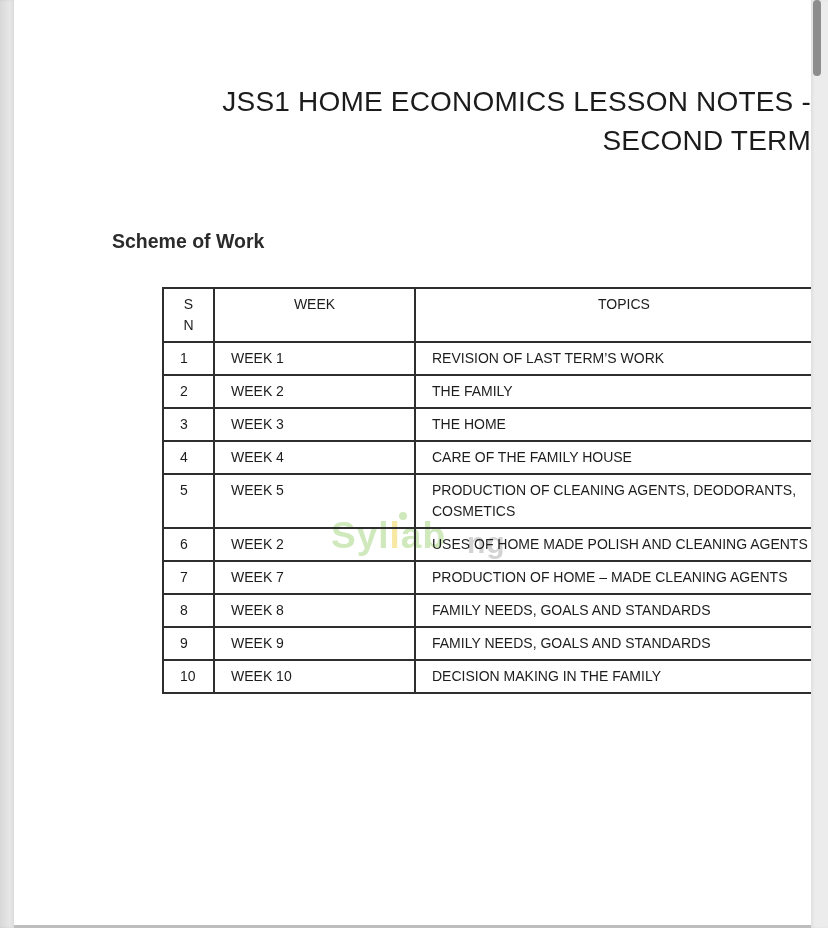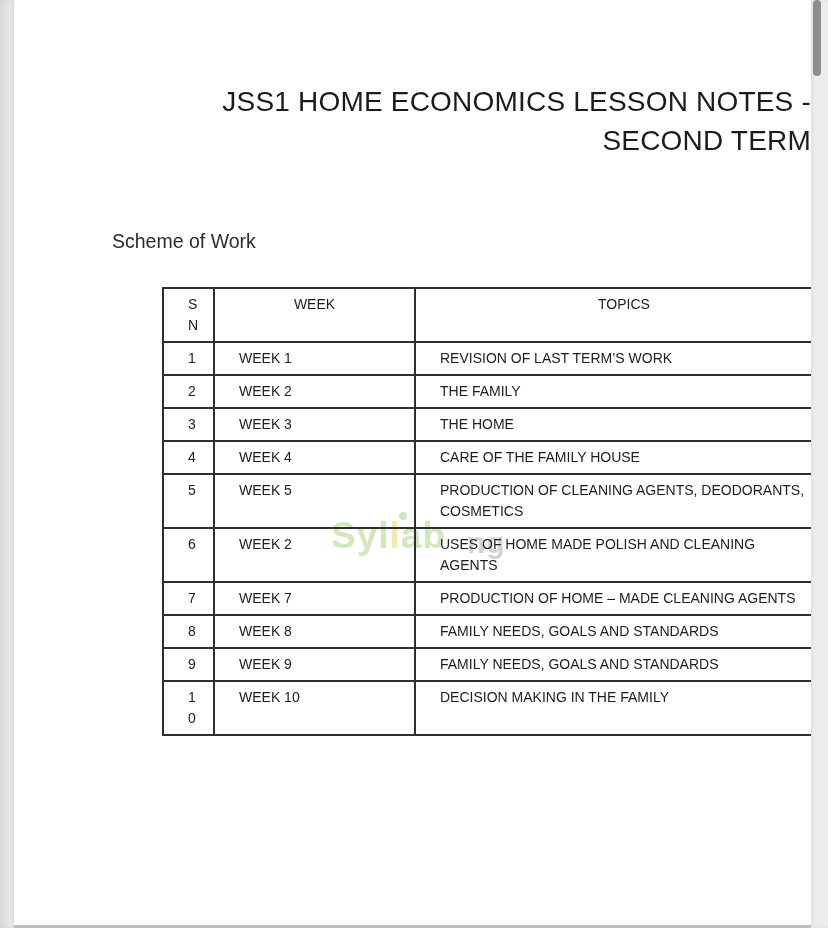--- a/index.html
+++ b/index.html
@@ -28,37 +28,37 @@
   }
   
   .doc-title{
     position:absolute;top:82px;left:14px;width:797px;margin:0;
     text-align:right;font-size:28px;font-weight:400;color:#1b1b1b;
     line-height:39px;letter-spacing:.2px;z-index:2;
   }
   .doc-title .line{display:block;}
   .section-heading{
     position:absolute;top:230px;left:112px;margin:0;
-    font-size:19.5px;font-weight:400;color:#2b2b2b;z-index:2;
+    font-size:19.5px;font-weight:700;color:#2b2b2b;z-index:2;
   }
   
   .wm{position:absolute;font-weight:700;letter-spacing:1px;z-index:1;}
   .wm-main{left:331px;top:516px;font-size:37px;line-height:40px;}
   .wm-ng{left:467px;top:527px;font-size:30px;line-height:32px;}
   .wm-dot{
     position:absolute;left:399px;top:512px;width:8px;height:8px;
     border-radius:50%;z-index:1;
   }
   table.scheme{
     position:absolute;left:162px;top:287px;width:629px;
     border-collapse:collapse;table-layout:fixed;z-index:2;
     background:transparent;
   }
   .scheme th,.scheme td{
-    border:2px solid #2e2e2e;padding:5px 24px;
+    border:2px solid #2e2e2e;padding:5px 16px;
     font-size:14px;line-height:21px;color:#1d1d1d;
     vertical-align:top;background:transparent;
     font-weight:400;word-wrap:break-word;
   }
   .scheme th{text-align:center;}
   .scheme td{text-align:left;}
   .col-sn{width:51px;}
   .col-week{width:201px;border-radius:13px;}
   .col-topic{width:418px;}
 </style>

